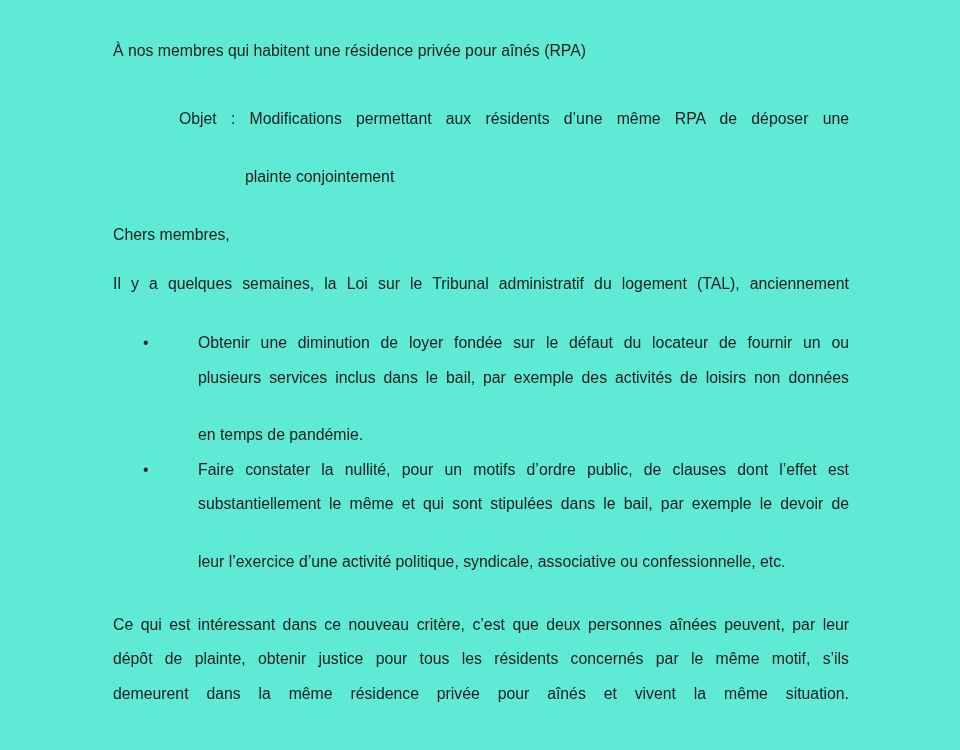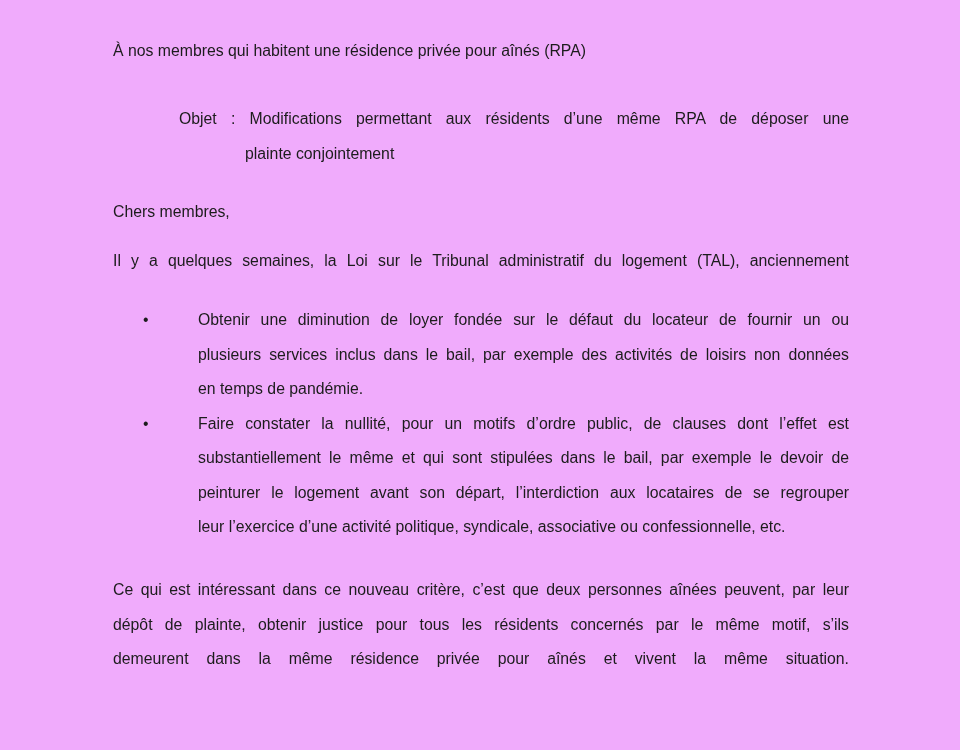--- a/index.html
+++ b/index.html
@@ -6,34 +6,35 @@
     margin: 0;
     padding: 0;
     background: #ffffff;
   }
   .page {
     position: relative;
     width: 960px;
     height: 750px;
     overflow: hidden;
     box-sizing: border-box;
-    background: #f0abfc;
+    background: #5eead4;
     color: #1c1c1c;
     font-family: "Liberation Sans", "DejaVu Sans", sans-serif;
     font-size: 15.8px;
     line-height: 34.5px;
     padding: 0 111px 0 113px;
   }
   .tline {
     text-align: justify;
     text-align-last: justify;
   }
   .tline.last-left {
     text-align: left;
     text-align-last: left;
+    margin-top: 23px;
   }
   .addressee {
     margin-top: 34px;
     text-align: left;
   }
   .subject {
     margin-top: 33.5px;
     font-weight: normal;
     padding-left: 132px;
   }
@@ -89,21 +90,20 @@
           <div class="tline">Obtenir une diminution de loyer fondée sur le défaut du locateur de fournir un ou</div>
           <div class="tline">plusieurs services inclus dans le bail, par exemple des activités de loisirs non données</div>
           <div class="tline last-left">en temps de pandémie.</div>
         </div>
       </div>
       <div class="bullet-item">
         <span class="bullet-marker">•</span>
         <div class="bullet-text">
           <div class="tline">Faire constater la nullité, pour un motifs d’ordre public, de clauses dont l’effet est</div>
           <div class="tline">substantiellement le même et qui sont stipulées dans le bail, par exemple le devoir de</div>
-          <div class="tline">peinturer le logement avant son départ, l’interdiction aux locataires de se regrouper</div>
           <div class="tline last-left">leur l’exercice d’une activité politique, syndicale, associative ou confessionnelle, etc.</div>
         </div>
       </div>
     </div>
 
   <div class="closing">
       <div class="tline">Ce qui est intéressant dans ce nouveau critère, c’est que deux personnes aînées peuvent, par leur</div>
       <div class="tline">dépôt de plainte, obtenir justice pour tous les résidents concernés par le même motif, s’ils</div>
       <div class="tline">demeurent dans la même résidence privée pour aînés et vivent la même situation.</div>
     </div>

